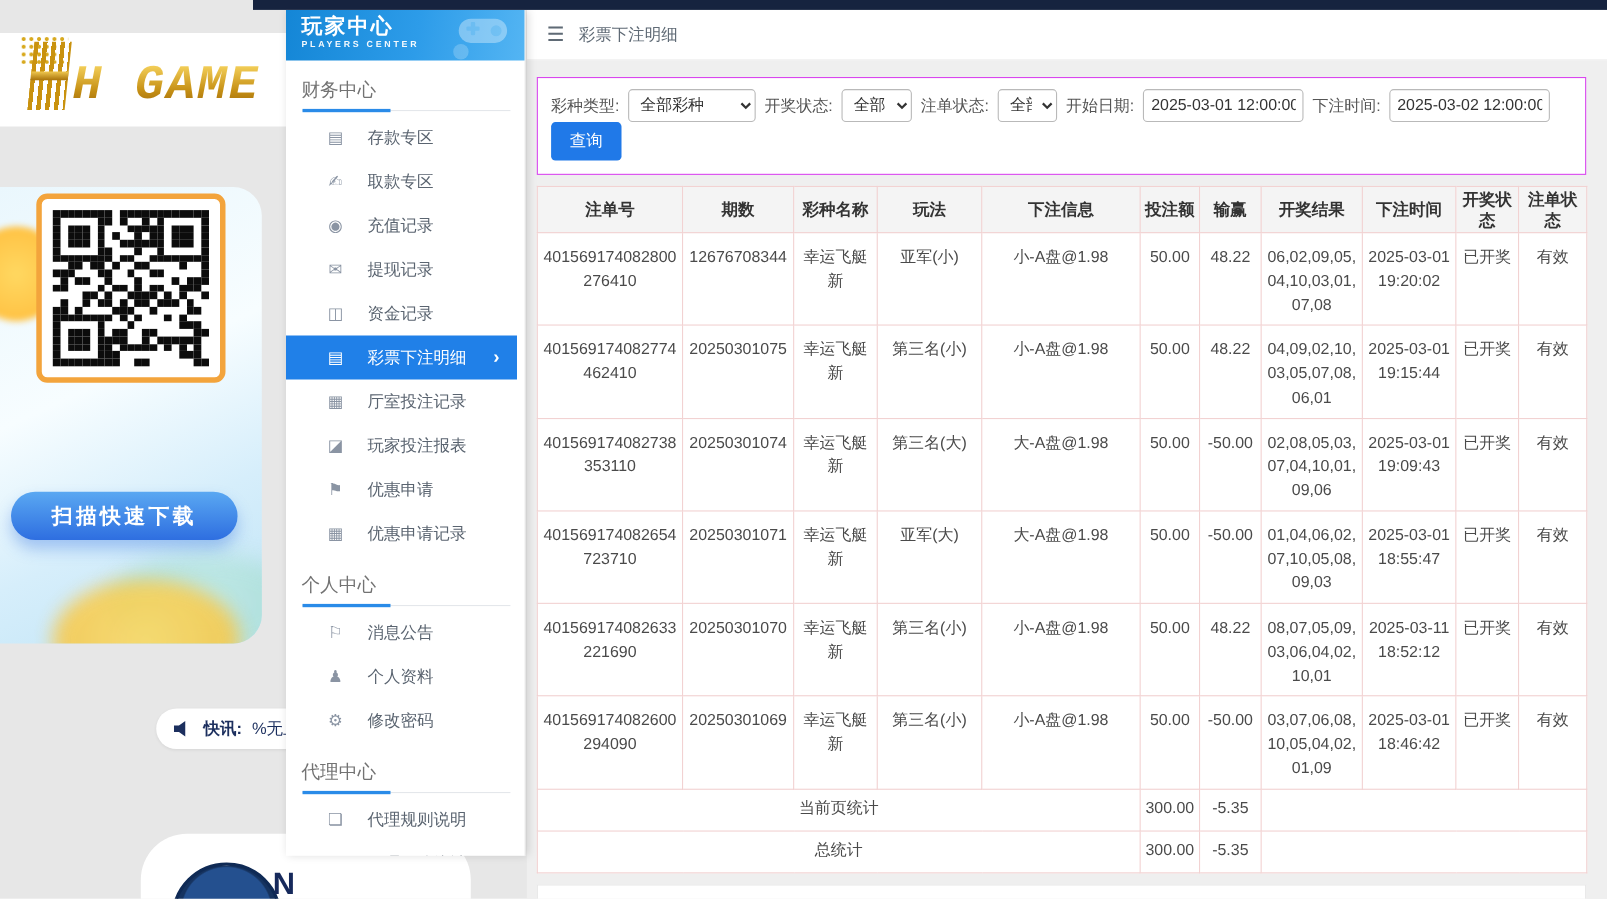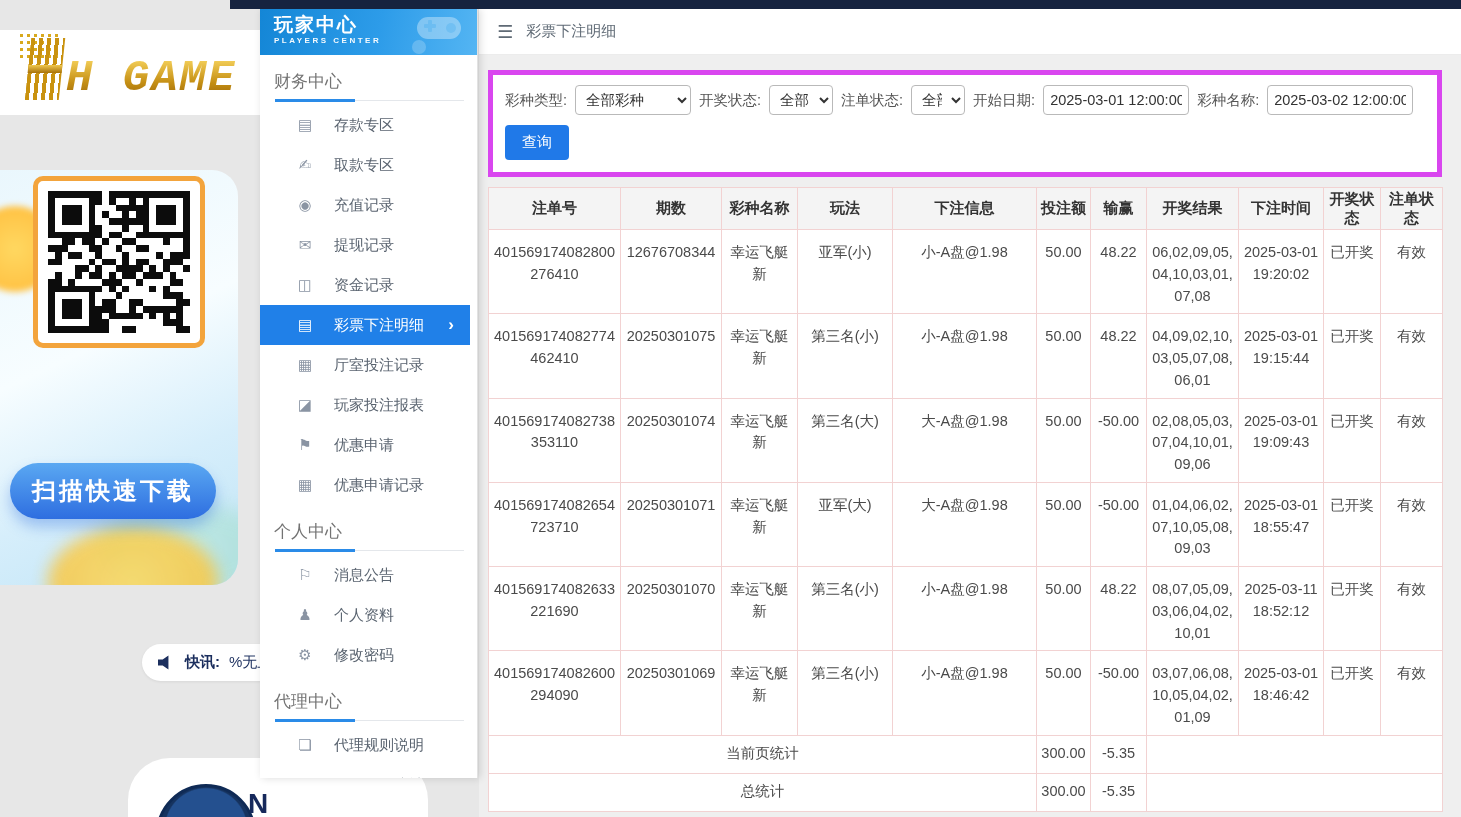--- a/index.html
+++ b/index.html
@@ -33,22 +33,22 @@
     background:radial-gradient(circle,#ffd95e,#f7c23d); filter:blur(8px); opacity:.85; }
   .promo-wave { position:absolute; right:-40px; bottom:-10px; width:180px; height:90px; border-radius:50%;
     background:radial-gradient(circle,#bfe9e2,#9fd9cf); filter:blur(10px); opacity:.8; }
   .promo-headline { position:relative; margin:24px auto 14px; text-align:center; font-size:34px; font-weight:900;
     color:#4a95e8; letter-spacing:1px;
     text-shadow:2px 2px 0 #fff,-2px -2px 0 #fff,2px -2px 0 #fff,-2px 2px 0 #fff; }
   .qr-box { position:relative; margin:6px auto 0; width:172px; height:172px; background:#fff;
     border:5px solid #f3a43c; border-radius:10px; padding:10px; }
   .qr-grid { width:142px; height:142px; display:grid; grid-template-columns:repeat(21,1fr); grid-template-rows:repeat(21,1fr); }
   .qr-grid div.on { background:#0c0c0c; }
-  .download-btn { position:absolute; left:10px; top:293px; width:206px; height:56px; border-radius:30px;
-    background:linear-gradient(180deg,#5aa8f2,#2e6ee0); color:#fff; font-size:24px; font-weight:800; letter-spacing:3px;
+  .download-btn { position:absolute; left:10px; top:277px; width:206px; height:44px; border-radius:30px;
+    background:linear-gradient(180deg,#5aa8f2,#2e6ee0); color:#fff; font-size:19px; font-weight:800; letter-spacing:3px;
     display:flex; align-items:center; justify-content:center; cursor:pointer;
     box-shadow:0 8px 14px rgba(46,110,224,.35); z-index:2;}
 
   .ticker-pill { position:absolute; left:142px; top:644px; width:262px; height:37px; background:#fff; z-index:2;
     border-radius:19px; display:flex; align-items:center; padding:0 16px; gap:9px; box-shadow:0 1px 3px rgba(0,0,0,.07); }
   .speaker { width:18px; height:16px; background:#1c2f5e;
     clip-path:polygon(0 32%,26% 32%,58% 6%,58% 94%,26% 68%,0 68%); }
   .ticker-label { font-weight:800; color:#1c2f5e; font-size:15px; }
   .ticker-text { color:#1c2f5e; font-size:15px; white-space:nowrap; }
 
@@ -79,27 +79,27 @@
   .sb-chev { position:absolute; right:16px; font-size:17px; font-weight:700; color:#fff; }
 
   
   .main { position:absolute; left:479px; top:9px; right:0; bottom:0; background:#efefef; }
   .main-topbar { height:46px; background:#fff; display:flex; align-items:center; padding-left:18px; gap:13px;
     color:#5f6a75; border-bottom:1px solid #ececec; }
   .hamburger { font-size:18px; cursor:pointer; color:#5f6a75; }
   .page-title { font-size:15px; }
   .main-body { padding:15px 19px 0 9px; }
 
-  .filter-card { background:#fff; border:5px solid #d946ef; padding:10px 12px 12px; margin-bottom:10px; }
+  .filter-card { background:#fff; border:1px solid #d946ef; padding:10px 12px 12px; margin-bottom:10px; }
   .filter-row { display:flex; align-items:center; gap:8px; font-size:14.5px; color:#555; white-space:nowrap; }
   .sel, .date-input { height:30px; border:1px solid #b9b9b9; border-radius:4px; background:#fff;
     font-size:14.5px; color:#333; padding:0 6px; font-family:inherit; }
   .w120 { width:116px; } .w64 { width:64px; } .w54 { width:54px; }
   .date-input { width:146px; }
-  .search-btn { margin-top:10px; background:#2079e8; color:#fff; border:none; border-radius:4px;
+  .search-btn { background:#2079e8; color:#fff; border:none; border-radius:4px;
     padding:8px 17px; font-size:15px; cursor:pointer; font-family:inherit; }
 
   table.data-table { width:954px; border-collapse:collapse; table-layout:fixed; background:#fff; }
   .data-table th, .data-table td { border:1px solid #f2d2d2; }
   .data-table th { background:#f4f4f4; height:42px; font-size:15px; color:#333; font-weight:700; padding:0 2px; }
   .data-table td { vertical-align:top; text-align:center; font-size:14.5px; color:#4a4a4a;
     padding:12px 4px 6px; height:76px; word-break:break-all; line-height:1.5; }
   .data-table tr.summary td { vertical-align:middle; height:38px; padding:4px; font-size:14.5px; color:#4a4a4a; }
 
   .pagination-card { margin-top:10px; background:#fff; border:1px solid #e7e7e7; height:52px;
@@ -688,21 +688,21 @@
           <span>开奖状态:</span>
           <select class="sel w64">
             <option>全部</option>
           </select>
           <span>注单状态:</span>
           <select class="sel w54">
             <option>全部</option>
           </select>
           <span>开始日期:</span>
           <input class="date-input" type="text" value="2025-03-01 12:00:00" style="">
-          <span>彩种名称:</span>
+          <span>下注时间:</span>
           <input class="date-input" type="text" value="2025-03-02 12:00:00" style="">
         </div>
         <button class="search-btn">查询</button>
       </div>
 
       <table class="data-table">
         <colgroup>
           <col style="width:132px">
             <col style="width:101px">
             <col style="width:76px">

